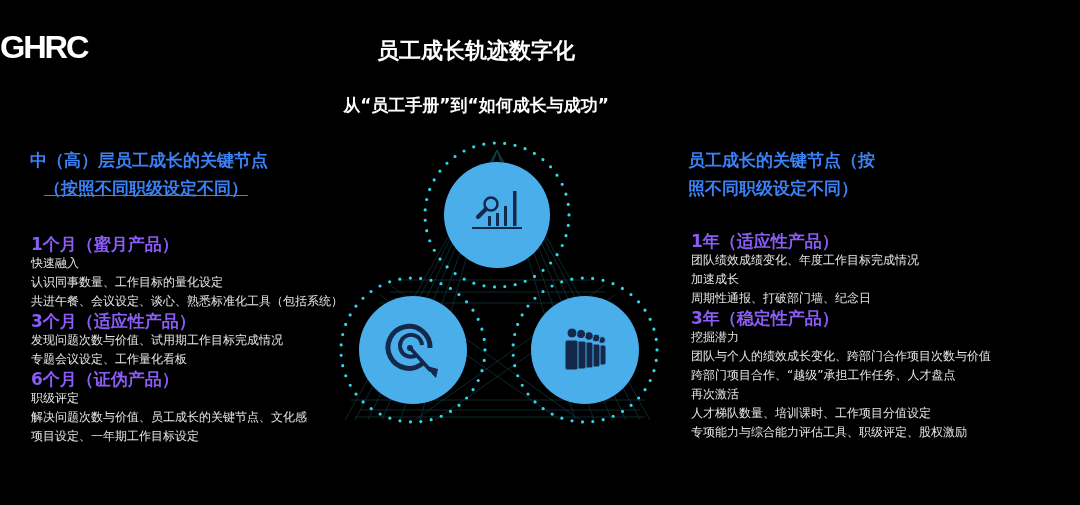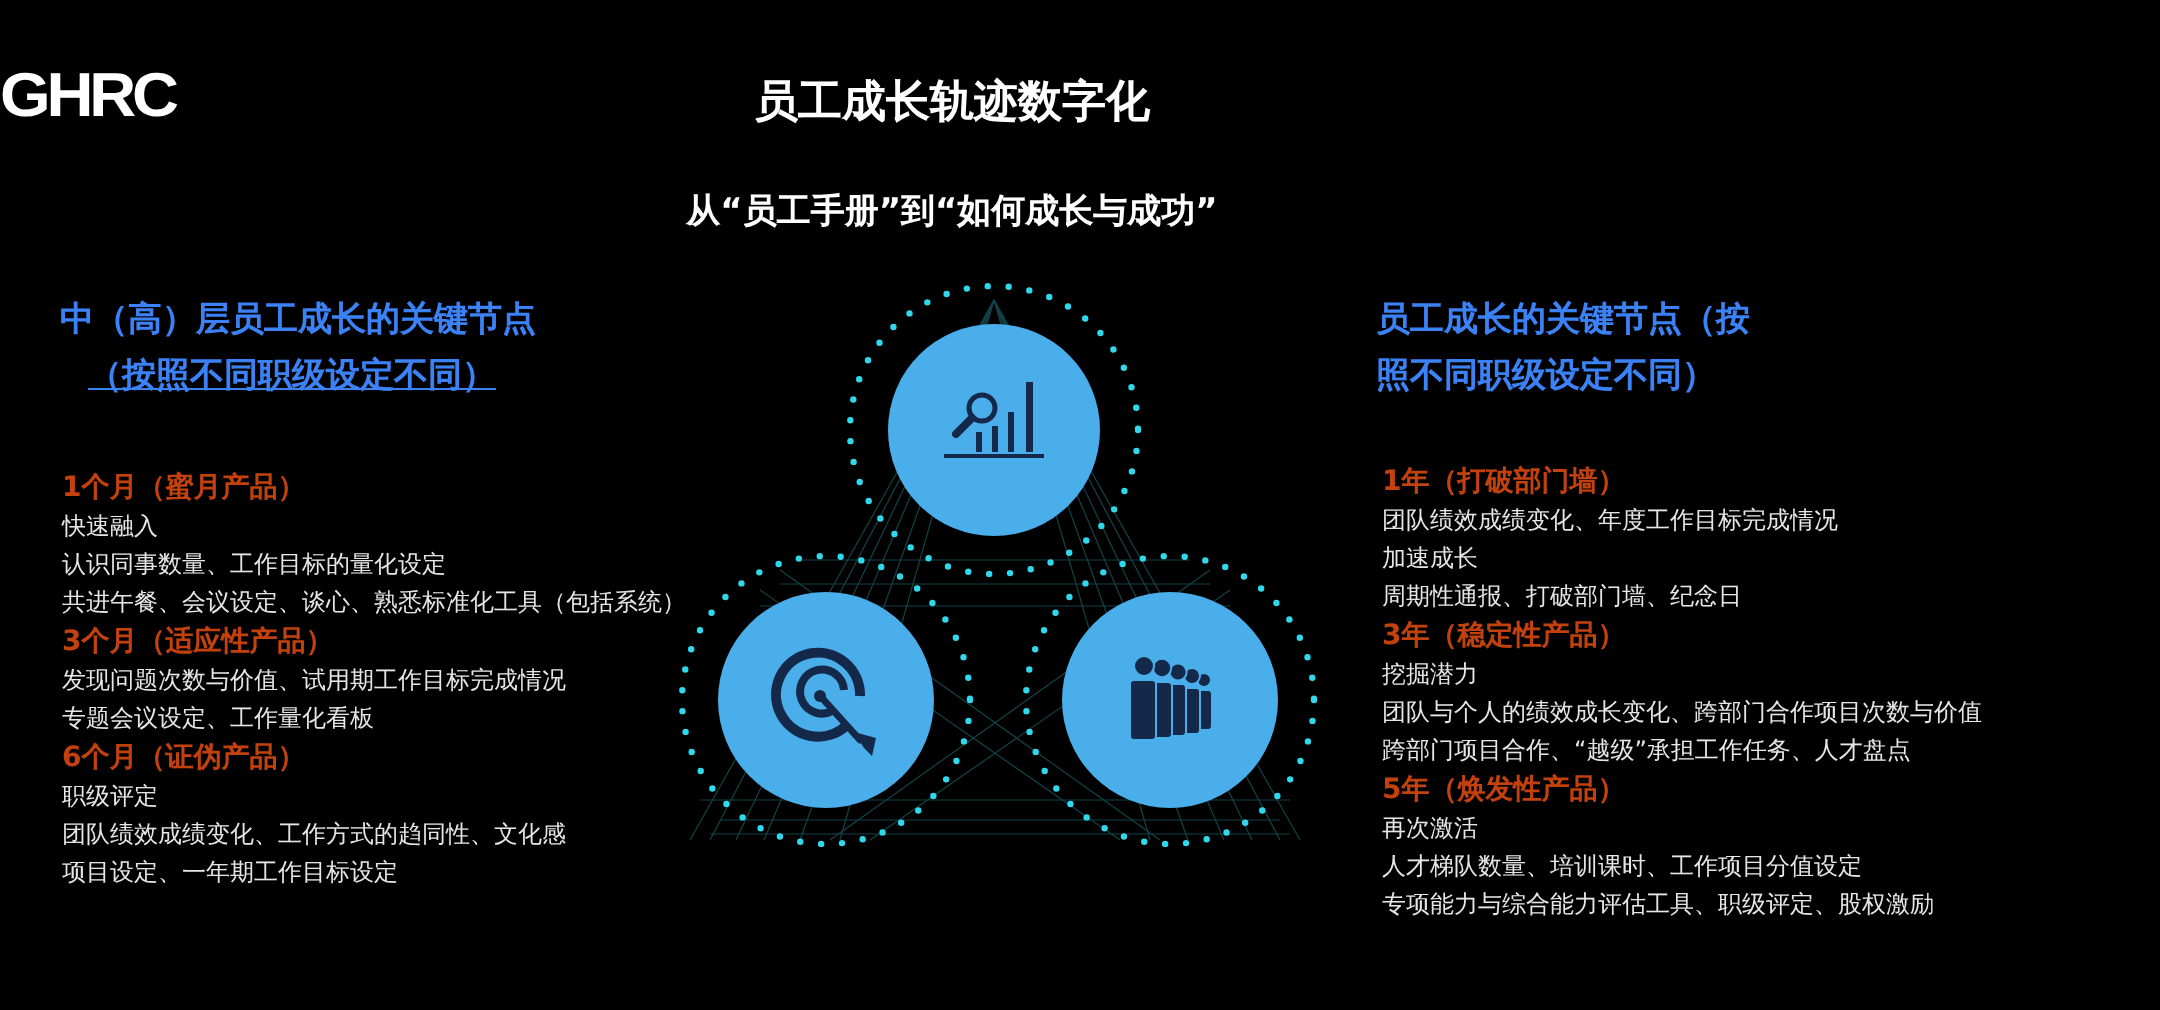--- a/index.html
+++ b/index.html
@@ -11,21 +11,21 @@
     font-weight:900; font-size:31px; letter-spacing:-2px; color:#fff; transform:scaleX(1.05); transform-origin:left; }
   .title { position:absolute; left:0; width:1080px; top:36px; text-align:center; margin-left:-64px;
     font-size:22px; font-weight:bold; color:#fff; }
   .subtitle { position:absolute; left:0; width:1080px; top:94px; text-align:center; margin-left:-64px;
     font-size:17px; font-weight:bold; color:#fff; }
   .heading { position:absolute; font-size:17px; font-weight:bold; line-height:28px; color:#3b82f6; }
   .left-heading { left:30px; top:146px; }
   .left-heading .l2 { padding-left:14px;text-decoration:underline; }
   .right-heading { left:688px; top:146px; }
   .col { position:absolute; font-size:12px; line-height:19px; color:#e6e6e6; }
-  .col .stage { font-size:14px; font-weight:bold; color:#c2410c; line-height:20px; }
+  .col .stage { font-size:17px; font-weight:bold; color:#8b5cf6; line-height:20px; }
   .left-col { left:31px; top:234px; }
   .right-col { left:691px; top:231px; }
   svg.diagram { position:absolute; left:0; top:0; }
 </style>
 </head>
 <body>
 
 <div class="logo">GHRC</div>
 <div class="title">员工成长轨迹数字化</div>
 <div class="subtitle">从“员工手册”到“如何成长与成功”</div>
@@ -43,34 +43,33 @@
 <div class="col left-col">
   <div class="stage">1个月（蜜月产品）</div>
   <div>快速融入</div>
   <div>认识同事数量、工作目标的量化设定</div>
   <div>共进午餐、会议设定、谈心、熟悉标准化工具（包括系统）</div>
   <div class="stage">3个月（适应性产品）</div>
   <div>发现问题次数与价值、试用期工作目标完成情况</div>
   <div>专题会议设定、工作量化看板</div>
   <div class="stage">6个月（证伪产品）</div>
   <div>职级评定</div>
-  <div>团队绩效成绩变化、工作方式的趋同性、文化感</div>
+  <div>解决问题次数与价值、员工成长的关键节点、文化感</div>
   <div>项目设定、一年期工作目标设定</div>
 </div>
 
 <div class="col right-col">
-  <div class="stage">1年（打破部门墙）</div>
+  <div class="stage">1年（适应性产品）</div>
   <div>团队绩效成绩变化、年度工作目标完成情况</div>
   <div>加速成长</div>
   <div>周期性通报、打破部门墙、纪念日</div>
   <div class="stage">3年（稳定性产品）</div>
   <div>挖掘潜力</div>
   <div>团队与个人的绩效成长变化、跨部门合作项目次数与价值</div>
   <div>跨部门项目合作、“越级”承担工作任务、人才盘点</div>
-  <div class="stage">5年（焕发性产品）</div>
   <div>再次激活</div>
   <div>人才梯队数量、培训课时、工作项目分值设定</div>
   <div>专项能力与综合能力评估工具、职级评定、股权激励</div>
 </div>
 
 <svg class="diagram" width="1080" height="505">
 
   <g stroke="#1b5a62" stroke-width="0.6" fill="none" opacity="0.75">
     <line x1="497" y1="150" x2="345" y2="420"></line>
       <line x1="497" y1="150" x2="355" y2="420"></line>

